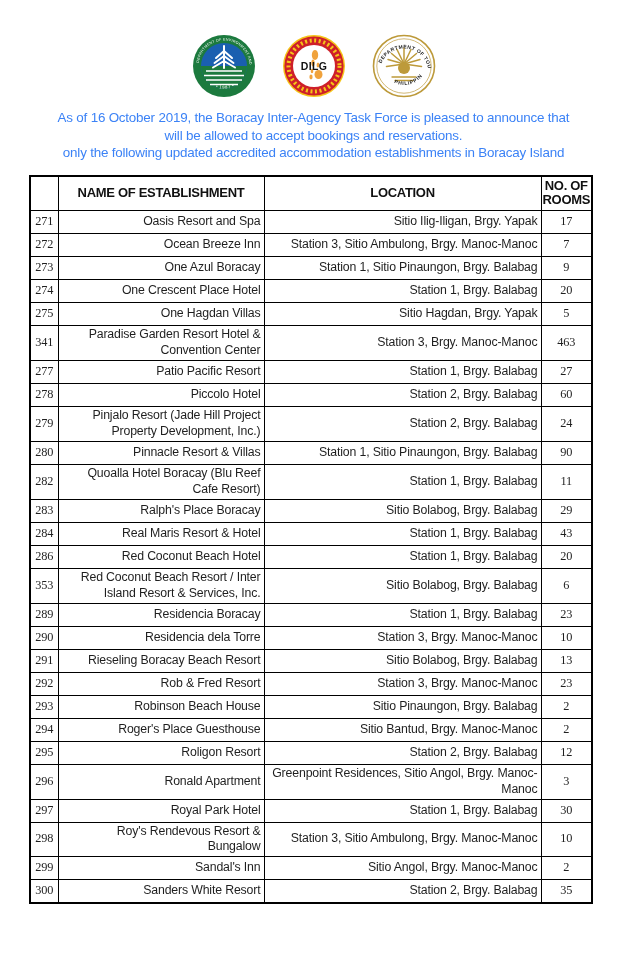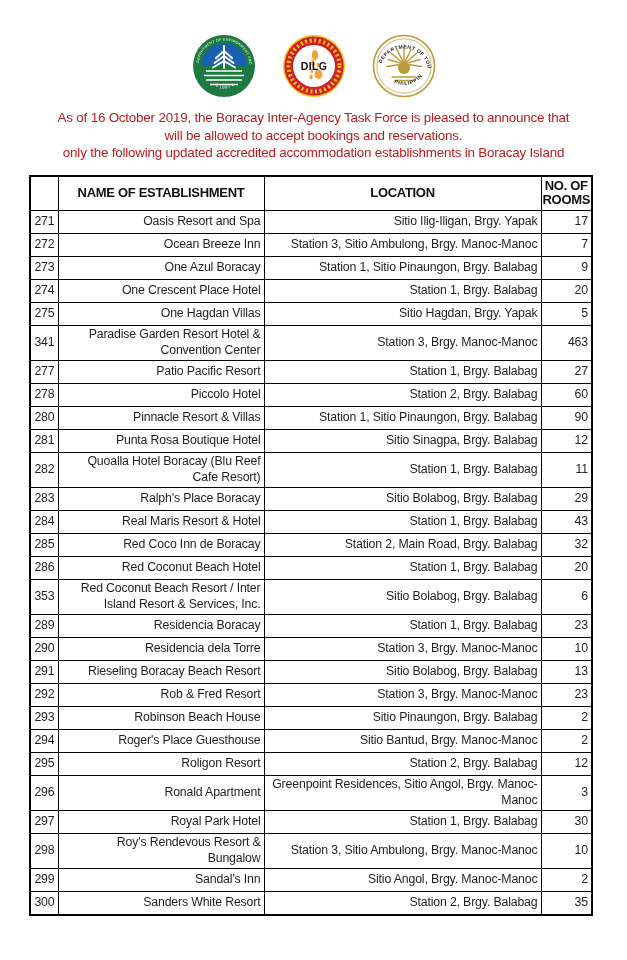--- a/index.html
+++ b/index.html
@@ -9,35 +9,35 @@
     --dot-gold:#bd9a3a; --logo-text:#222;
   }
   html,body{margin:0;padding:0;background:#fff;}
   .page{
     width:627px; height:960px; background:#fff; overflow:hidden;
     font-family:"Liberation Sans","DejaVu Sans",sans-serif; color:var(--text);
   }
   .logos{display:flex; justify-content:center; align-items:center; gap:26px; padding-top:34px;}
   .logo{width:64px; height:64px; display:block;}
   .intro{margin-top:11px; text-align:center; font-size:13.4px; line-height:1.32;
-         letter-spacing:-0.2px; color:#b91c1c;}
+         letter-spacing:-0.2px; color:#3b82f6;}
   .intro div{white-space:nowrap;}
   table.est{
     margin:13px 0 0 29px; width:517px;
     border-collapse:collapse; table-layout:fixed;
     border:2px solid var(--border);
   }
   .est th,.est td{border:1px solid var(--border); vertical-align:middle;}
   .est th{
     font-size:13px; font-weight:bold; text-align:center; letter-spacing:-0.3px;
     padding:2px 1px; line-height:1.1; color:#111;
   }
   .est td{font-size:12.3px; padding:1px 3px; line-height:1.3; height:20px; letter-spacing:-0.15px;}
   .col-no{width:28px;} .col-name{width:206px;} .col-location{width:277px;} .col-rooms{width:51px;}
-  td.c-no,td.c-rooms{text-align:right;}
+  td.c-no,td.c-rooms{text-align:center;font-family:Liberation Serif, serif;}
   td.c-name,td.c-location{text-align:right;}
 </style>
 </head>
 <body>
 
 <div class="page">
 
   <div class="logos">
 
     <svg class="logo" viewBox="0 0 64 64">
@@ -177,56 +177,50 @@
           <td class="c-location">Station 1, Brgy. Balabag</td>
           <td class="c-rooms">27</td>
         </tr>
         <tr>
           <td class="c-no">278</td>
           <td class="c-name">Piccolo Hotel</td>
           <td class="c-location">Station 2, Brgy. Balabag</td>
           <td class="c-rooms">60</td>
         </tr>
         <tr>
+          <td class="c-no">279</td>
+          <td class="c-name">Pinjalo Resort (Jade Hill Project Property Development, Inc.)</td>
+          <td class="c-location">Station 2, Brgy. Balabag</td>
+          <td class="c-rooms">24</td>
+        </tr>
+        <tr>
           <td class="c-no">280</td>
           <td class="c-name">Pinnacle Resort &amp; Villas</td>
           <td class="c-location">Station 1, Sitio Pinaungon, Brgy. Balabag</td>
           <td class="c-rooms">90</td>
         </tr>
         <tr>
-          <td class="c-no">281</td>
-          <td class="c-name">Punta Rosa Boutique Hotel</td>
-          <td class="c-location">Sitio Sinagpa, Brgy. Balabag</td>
-          <td class="c-rooms">12</td>
-        </tr>
-        <tr>
           <td class="c-no">282</td>
           <td class="c-name">Quoalla Hotel Boracay (Blu Reef Cafe Resort)</td>
           <td class="c-location">Station 1, Brgy. Balabag</td>
           <td class="c-rooms">11</td>
         </tr>
         <tr>
           <td class="c-no">283</td>
           <td class="c-name">Ralph's Place Boracay</td>
           <td class="c-location">Sitio Bolabog, Brgy. Balabag</td>
           <td class="c-rooms">29</td>
         </tr>
         <tr>
           <td class="c-no">284</td>
           <td class="c-name">Real Maris Resort &amp; Hotel</td>
           <td class="c-location">Station 1, Brgy. Balabag</td>
           <td class="c-rooms">43</td>
         </tr>
         <tr>
-          <td class="c-no">285</td>
-          <td class="c-name">Red Coco Inn de Boracay</td>
-          <td class="c-location">Station 2, Main Road, Brgy. Balabag</td>
-          <td class="c-rooms">32</td>
-        </tr>
-        <tr>
           <td class="c-no">286</td>
           <td class="c-name">Red Coconut Beach Hotel</td>
           <td class="c-location">Station 1, Brgy. Balabag</td>
           <td class="c-rooms">20</td>
         </tr>
         <tr>
           <td class="c-no">353</td>
           <td class="c-name">Red Coconut Beach Resort / Inter Island Resort &amp; Services, Inc.</td>
           <td class="c-location">Sitio Bolabog, Brgy. Balabag</td>
           <td class="c-rooms">6</td>

